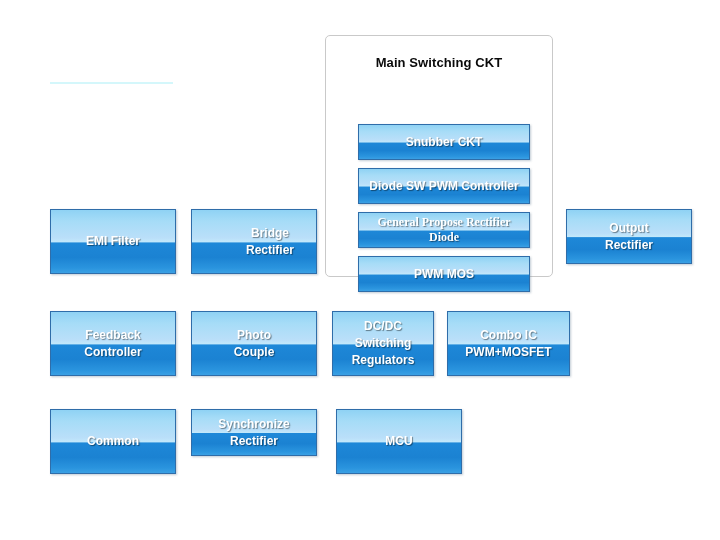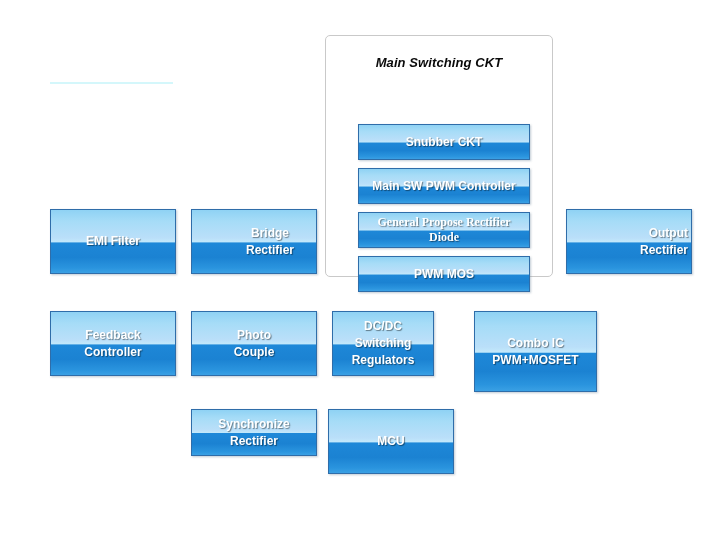--- a/index.html
+++ b/index.html
@@ -45,21 +45,20 @@
   .group-title {
     position: absolute;
     left: 0;
     top: 19px;
     width: 100%;
     text-align: center;
     font-size: 13px;
     font-weight: bold;
     color: #0a0a0a;
     letter-spacing: 0.1px;
-    font-style: italic;
   }
 
   
   .block {
     position: absolute;
     box-sizing: border-box;
     border: 1px solid #2f6da9;
     background:
       linear-gradient(to bottom,
         #8fd2f4 0%,
@@ -106,59 +105,62 @@
 
   <div class="hairline"></div>
 
   <div class="group-panel">
     <div class="group-title">Main Switching CKT</div>
 
   <div class="block inner" style="top: 52px; left: 32px;">
         <span class="lbl">Snubber CKT</span>
       </div>
       <div class="block inner" style="top: 96px; left: 32px;">
-        <span class="lbl">Main SW PWM Controller</span>
+        <span class="lbl">Diode SW PWM Controller</span>
       </div>
       <div class="block inner" style="top: 140px; left: 32px; font-family: Liberation Serif, serif;">
         <span class="lbl">General Propose Rectifier
 Diode</span>
       </div>
       <div class="block inner" style="top: 184px; left: 32px;">
         <span class="lbl">PWM MOS</span>
       </div>
     </div>
 
 <div class="block" style="left: 50px; top: 209px; width: 126px; height: 65px;">
       <span class="lbl">EMI Filter</span>
     </div>
     <div class="block" style="left: 191px; top: 209px; width: 126px; height: 65px; padding-left: 32px;">
       <span class="lbl">Bridge
 Rectifier</span>
     </div>
-    <div class="block" style="left: 566px; top: 209px; width: 126px; height: 65px; text-align: right;">
+    <div class="block" style="left: 566px; top: 209px; width: 126px; height: 55px;">
       <span class="lbl">Output
 Rectifier</span>
     </div>
     <div class="block" style="left: 191px; top: 311px; width: 126px; height: 65px;">
       <span class="lbl">Photo
 Couple</span>
     </div>
     <div class="block" style="left: 50px; top: 311px; width: 126px; height: 65px;">
       <span class="lbl">Feedback
 Controller</span>
     </div>
     <div class="block" style="left: 332px; top: 311px; width: 102px; height: 65px;">
       <span class="lbl">DC/DC
 Switching
 Regulators</span>
     </div>
-    <div class="block" style="left: 474px; top: 311px; width: 123px; height: 81px;">
+    <div class="block" style="left: 447px; top: 311px; width: 123px; height: 65px;">
       <span class="lbl">Combo IC
 PWM+MOSFET</span>
+    </div>
+    <div class="block" style="left: 50px; top: 409px; width: 126px; height: 65px;">
+      <span class="lbl">Common</span>
     </div>
     <div class="block" style="left: 191px; top: 409px; width: 126px; height: 47px;">
       <span class="lbl">Synchronize
 Rectifier</span>
     </div>
-    <div class="block" style="left: 328px; top: 409px; width: 126px; height: 65px;">
+    <div class="block" style="left: 336px; top: 409px; width: 126px; height: 65px;">
       <span class="lbl">MCU</span>
     </div>
   </div>
 
 </body></html>

